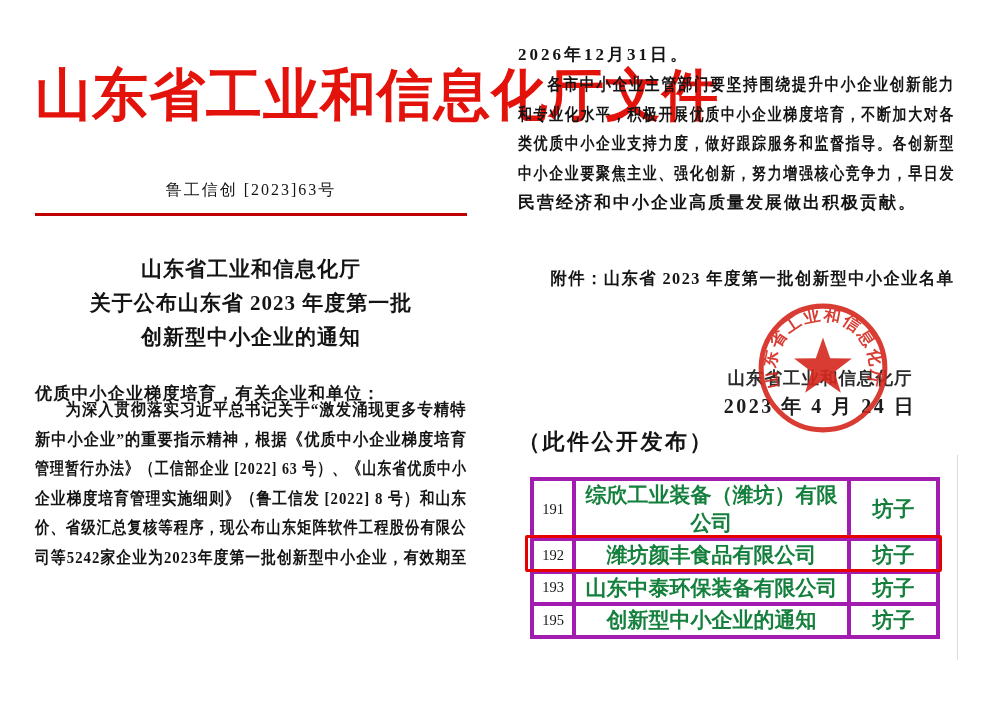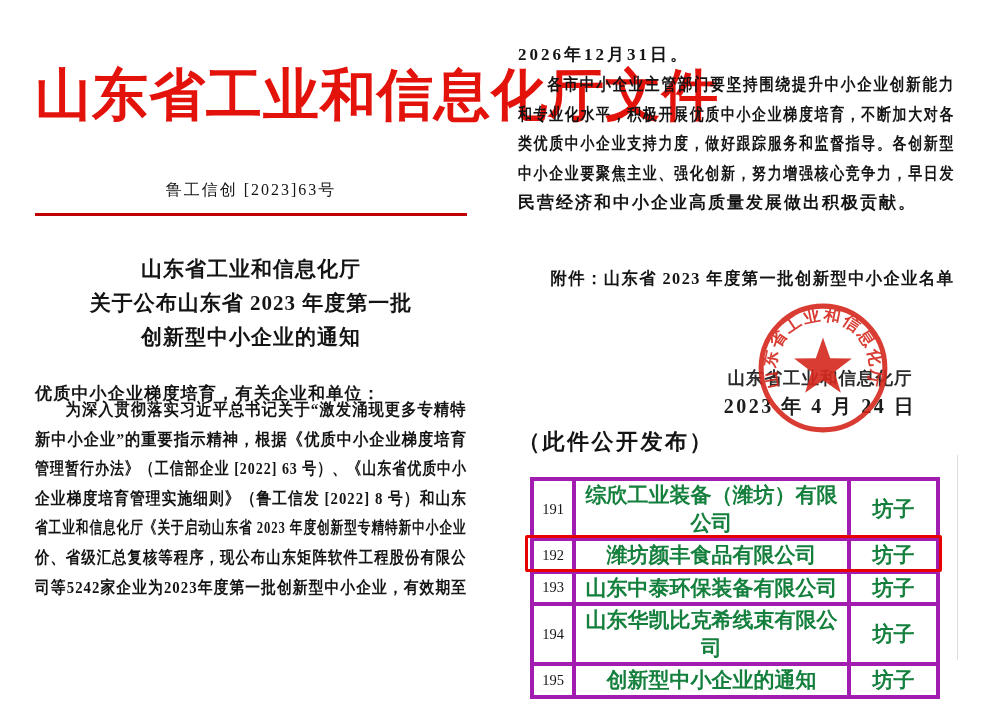--- a/index.html
+++ b/index.html
@@ -79,21 +79,20 @@
 
     <div class="abs salutation pline">
       <span style="transform: scaleX(1);">优质中小企业梯度培育，有关企业和单位：</span>
     </div>
 
     <div class="abs para">
       <div class="pline"><span class="ind" style="transform: scaleX(0.898129);">为深入贯彻落实习近平总书记关于“激发涌现更多专精特</span></div>
       <div class="pline"><span style="transform: scaleX(0.89441);">新中小企业”的重要指示精神，根据《优质中小企业梯度培育</span></div>
       <div class="pline"><span style="transform: scaleX(0.822857);">管理暂行办法》（工信部企业 [2022] 63 号）、《山东省优质中小</span></div>
       <div class="pline"><span style="transform: scaleX(0.869215);">企业梯度培育管理实施细则》（鲁工信发 [2022] 8 号）和山东</span></div>
-      <div class="pline"><span style="transform: scaleX(0.747405);">省工业和信息化厅《关于启动山东省 2023 年度创新型专精特新中小企业</span></div>
       <div class="pline"><span style="transform: scaleX(0.847059);">价、省级汇总复核等程序，现公布山东矩阵软件工程股份有限公</span></div>
       <div class="pline"><span style="transform: scaleX(0.870968);">司等5242家企业为2023年度第一批创新型中小企业，有效期至</span></div>
     </div>
   </section>
 
   <section class="page page-right">
 
     <div class="abs date-end pline">
       <span class="ls3" style="transform: scaleX(1);">2026年12月31日。</span>
     </div>
@@ -143,25 +142,20 @@
             <td class="c-no">192</td>
             <td class="c-name">潍坊颜丰食品有限公司</td>
             <td class="c-dist">坊子</td>
           </tr>
           <tr>
             <td class="c-no">193</td>
             <td class="c-name">山东中泰环保装备有限公司</td>
             <td class="c-dist">坊子</td>
           </tr>
           <tr>
-            <td class="c-no">194</td>
-            <td class="c-name">山东华凯比克希线束有限公司</td>
-            <td class="c-dist">坊子</td>
-          </tr>
-          <tr>
             <td class="c-no">195</td>
             <td class="c-name">创新型中小企业的通知</td>
             <td class="c-dist">坊子</td>
           </tr>
         </tbody>
       </table>
       <div class="hl-box"></div>
     </div>
 
     <div class="edge-line"></div>

